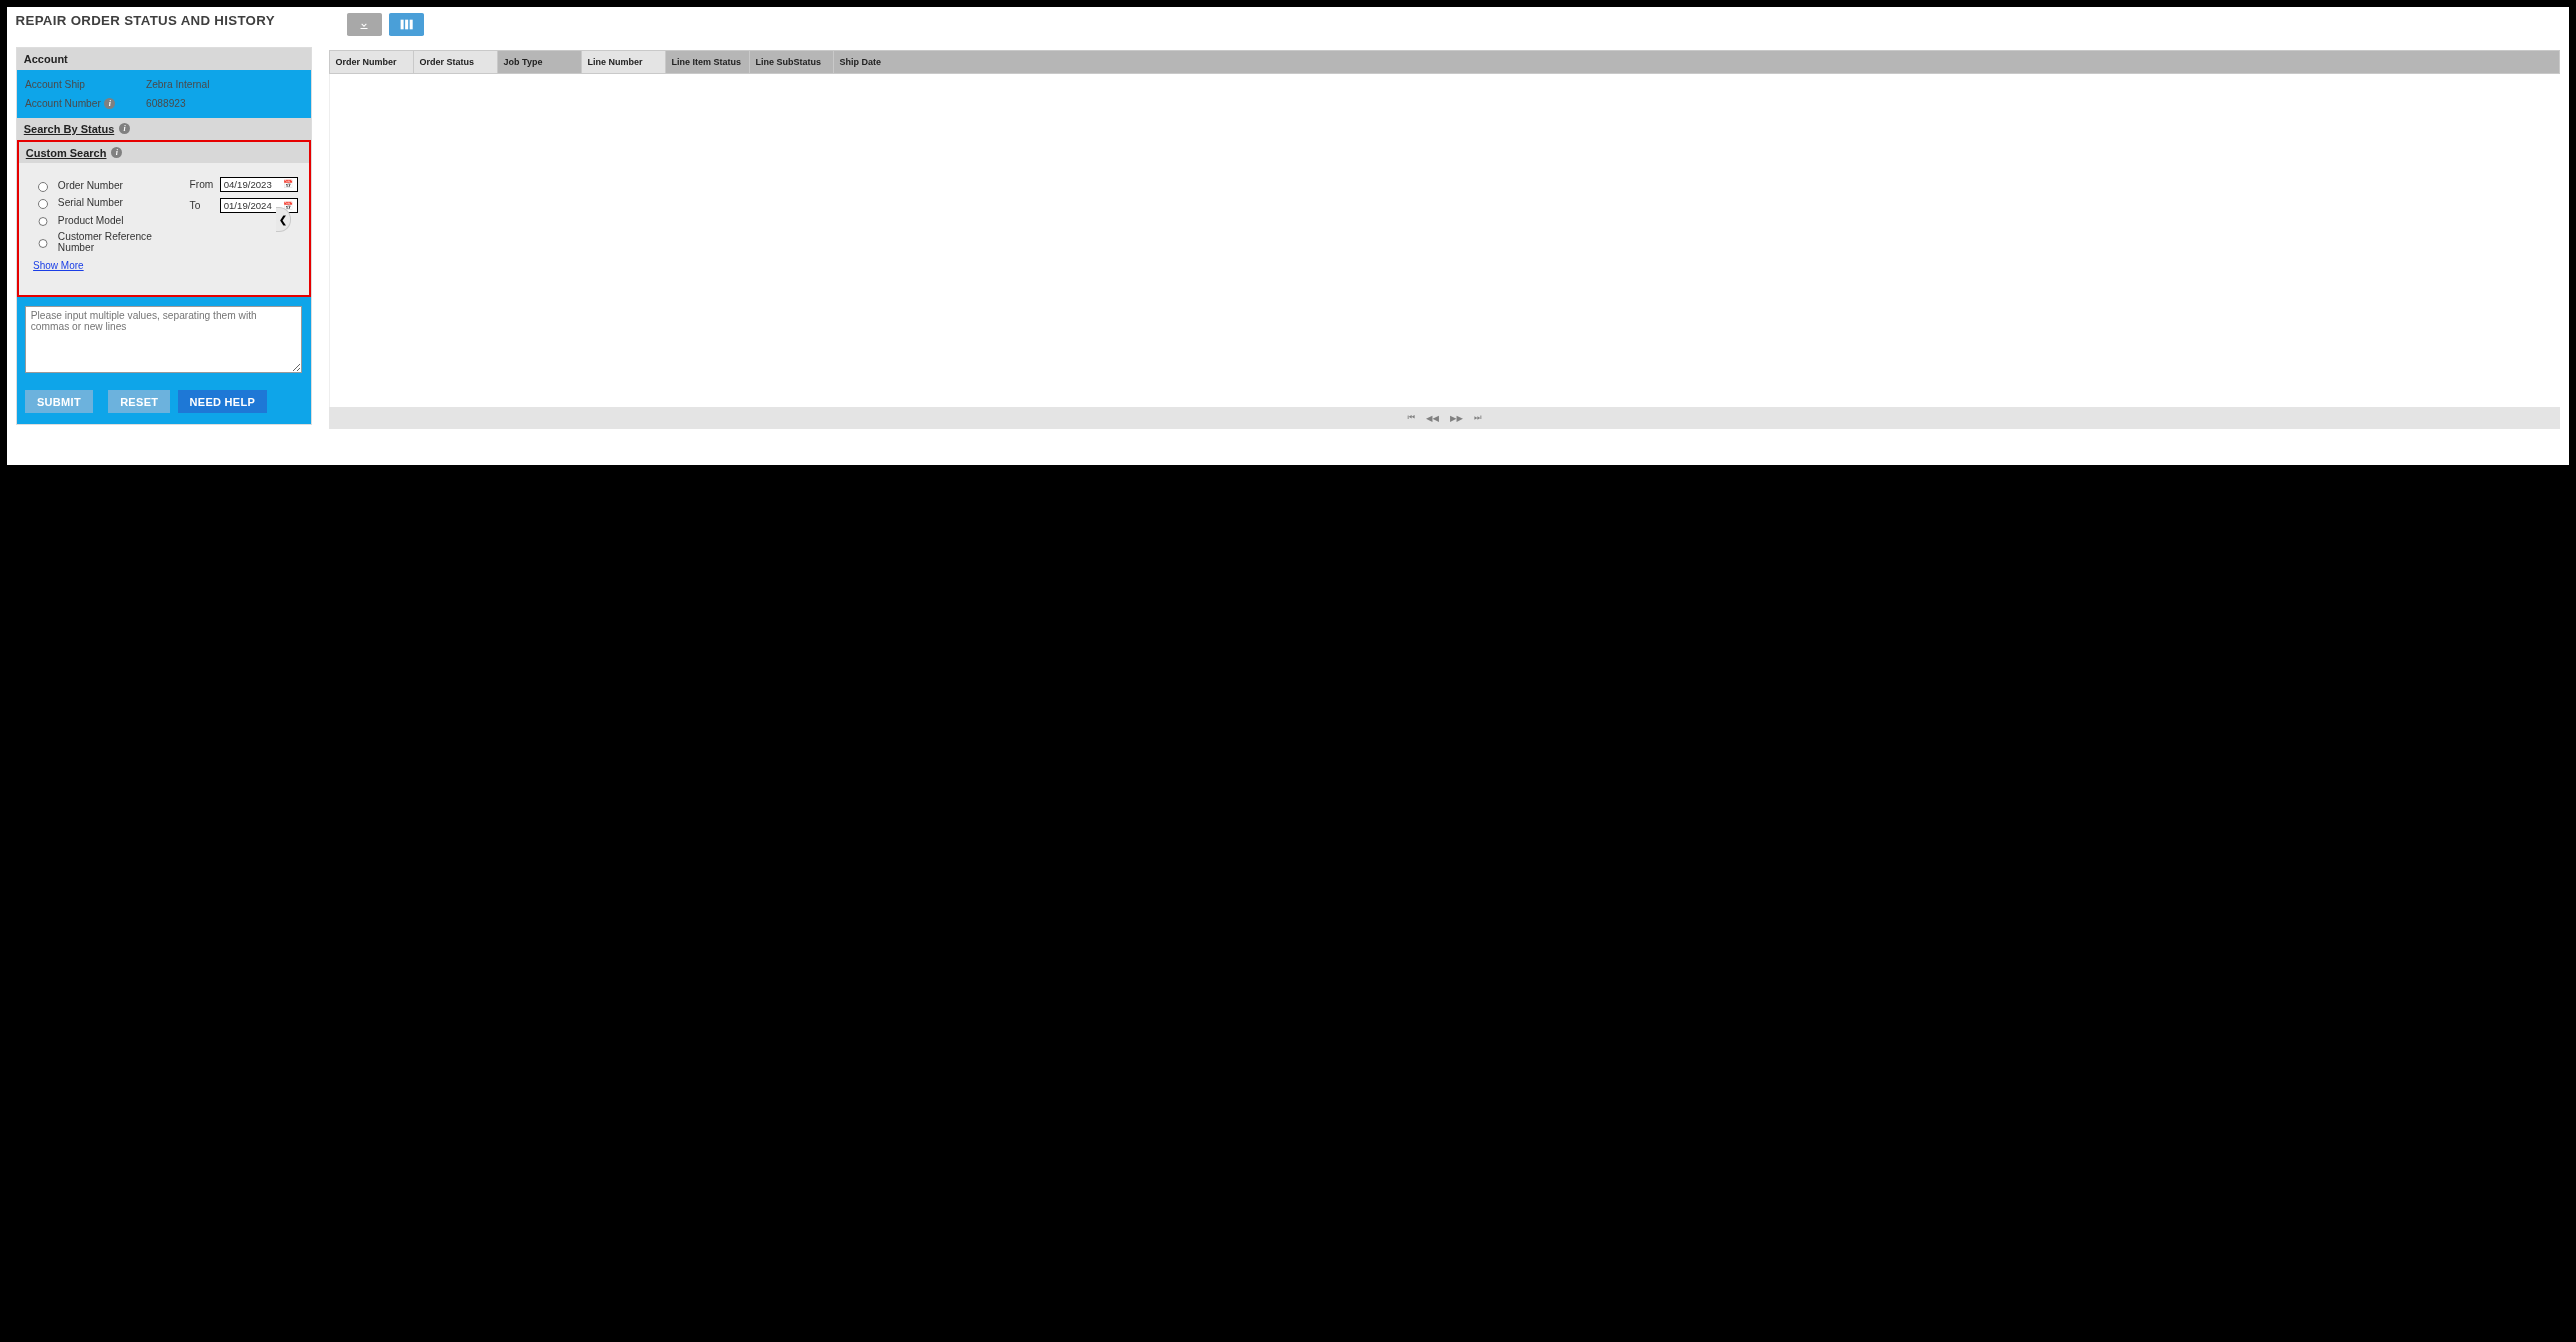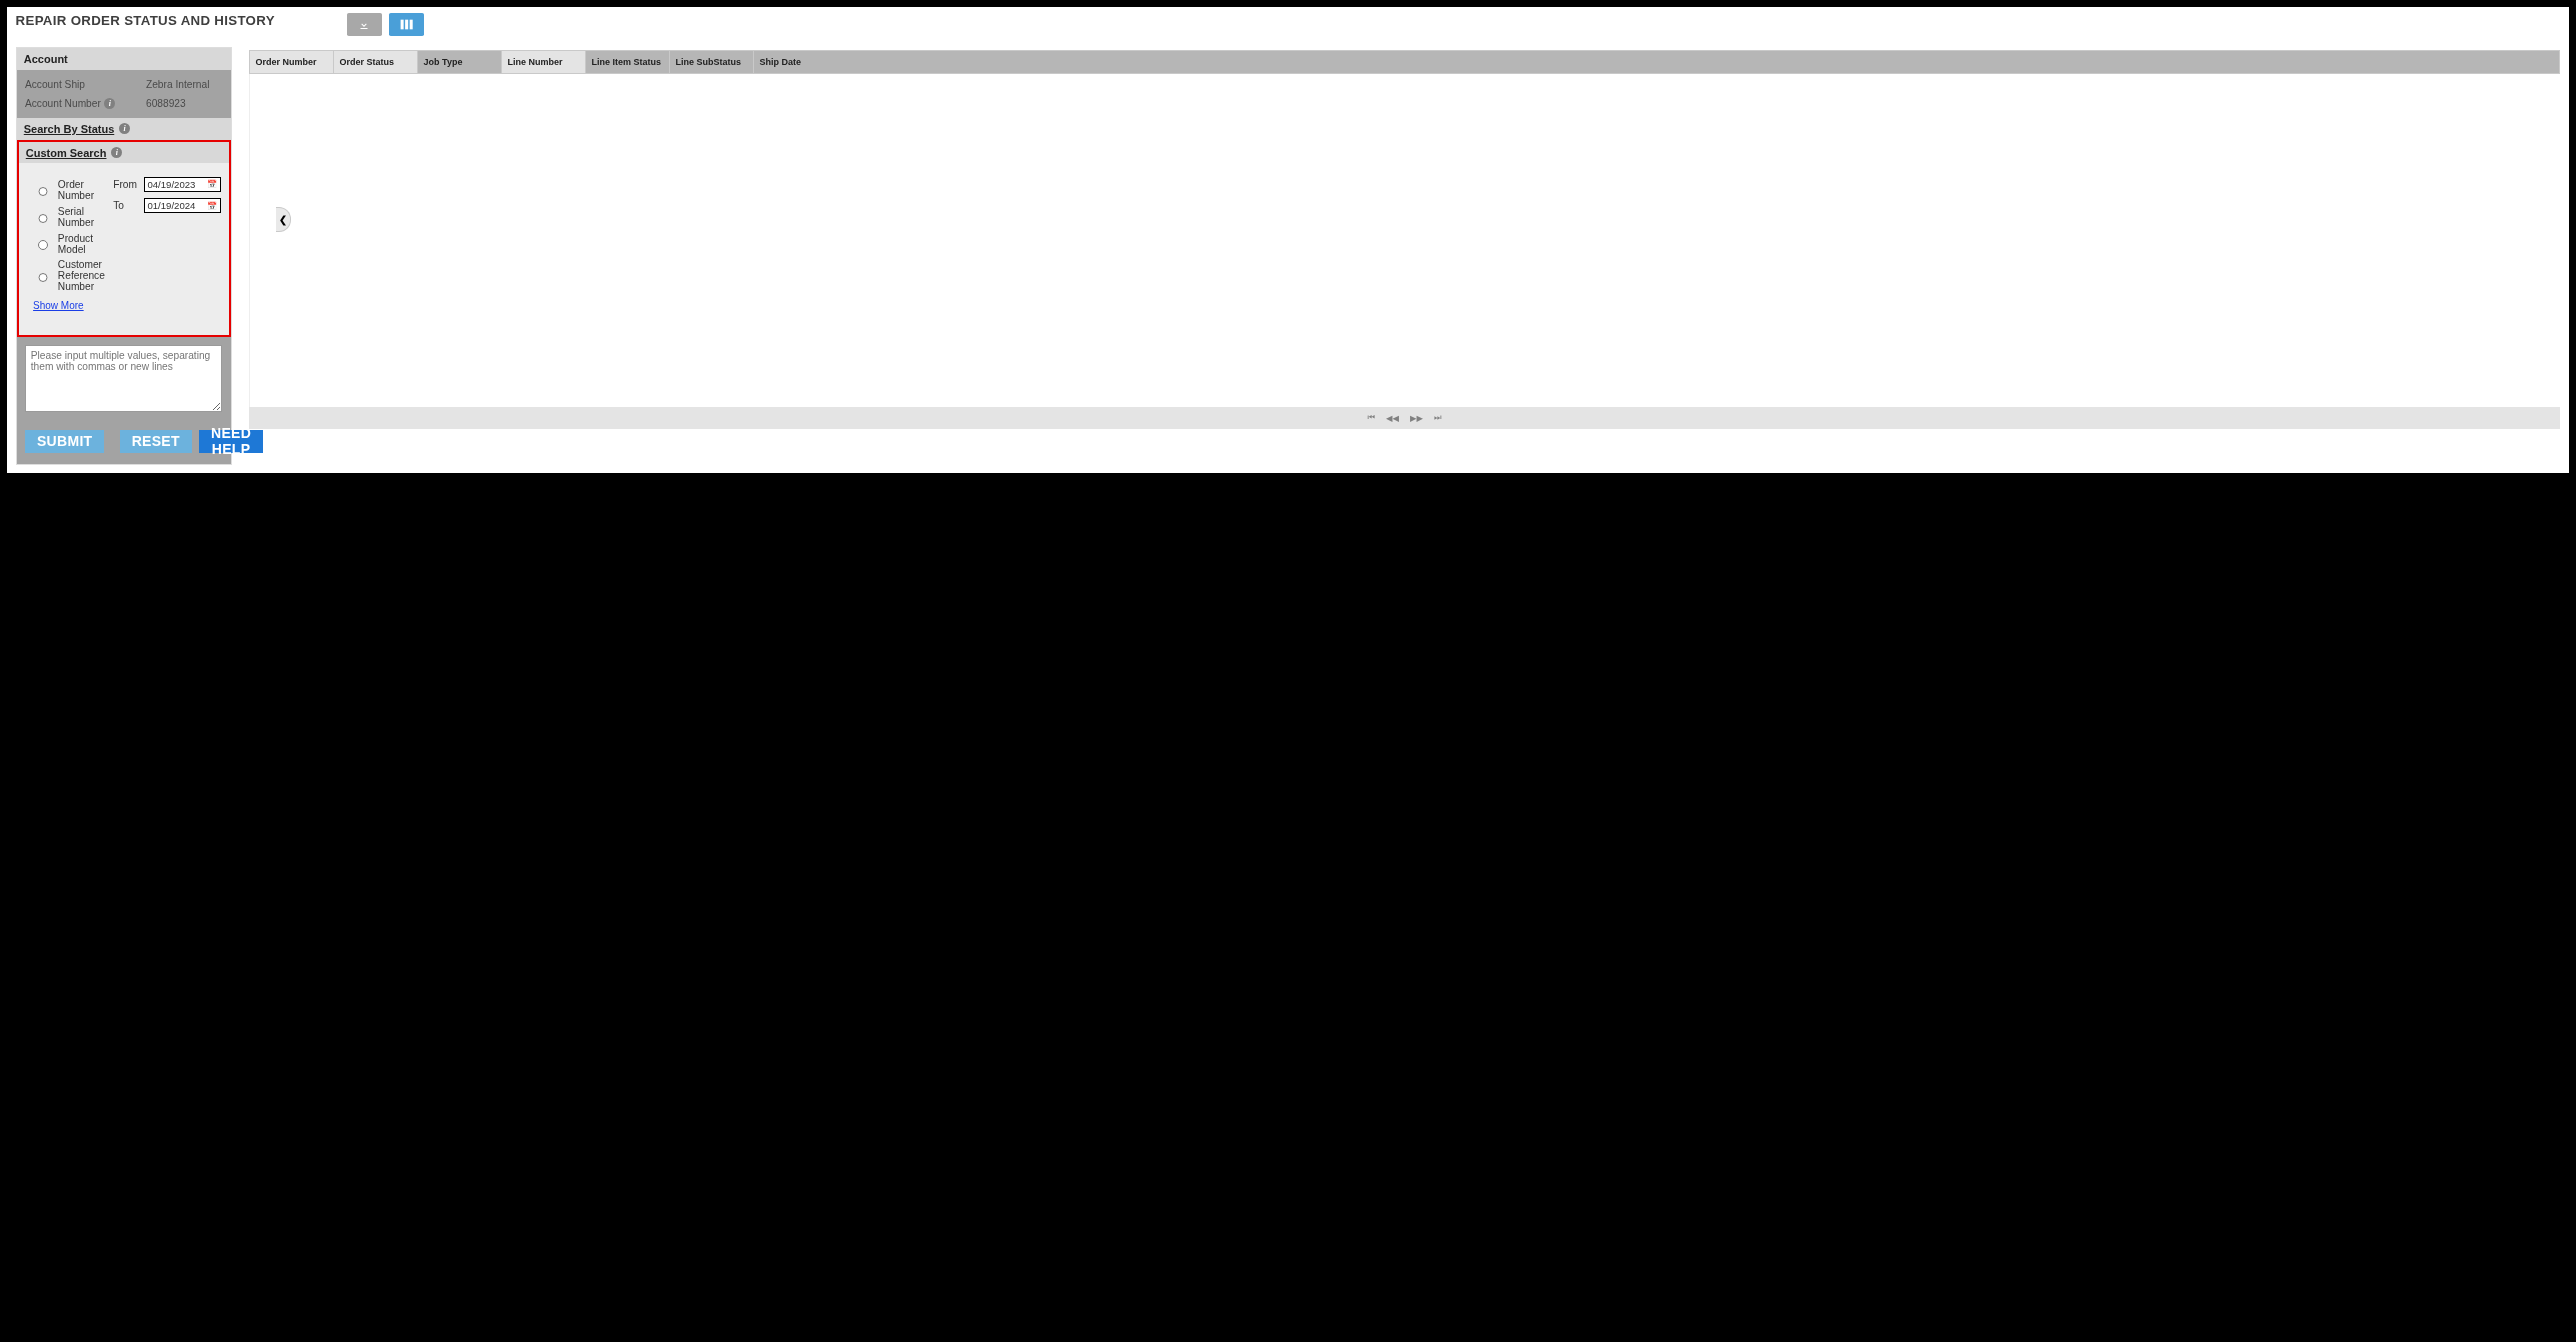--- a/index.html
+++ b/index.html
@@ -41,22 +41,22 @@
   .toolbar-btn.gray { background: #a8a8a8; }
   .toolbar-btn.blue { background: #4a9fd8; }
   .toolbar-btn svg { display:block; }
   .content {
     display: flex;
     align-items: flex-start;
     padding: 0 8.4px 8.4px 8.4px;
     gap: 17px;
   }
   .sidebar {
-    width: 216px;
-    background: #a3a3a3;
+    width: 296px;
+    background: #0ea5e9;
     border: 0.6px solid #ddd;
     position: relative;
   }
   .panel-header {
     background: #d8d8d8;
     padding: 4.8px 7.2px;
     font-size: 11px;
     font-weight: bold;
     color: #222;
     display:flex;
@@ -139,21 +139,21 @@
     font-family: Arial, Helvetica, sans-serif;
   }
   .btn-row {
     padding: 15.7px 8.4px 11px 8.4px;
     display:flex;
     gap:7.2px;
   }
   .btn {
     height:23px;
     padding: 0 12px;
-    font-size:14px;
+    font-size:11px;
     font-weight:bold;
     letter-spacing:0.3px;
     color:#fff;
     border:none;
     cursor:pointer;
     display:inline-flex;
     align-items:center;
   }
   .btn.submit { background:#6cb2dd; }
   .btn.reset  { background:#6cb2dd;margin-left:8px; }

